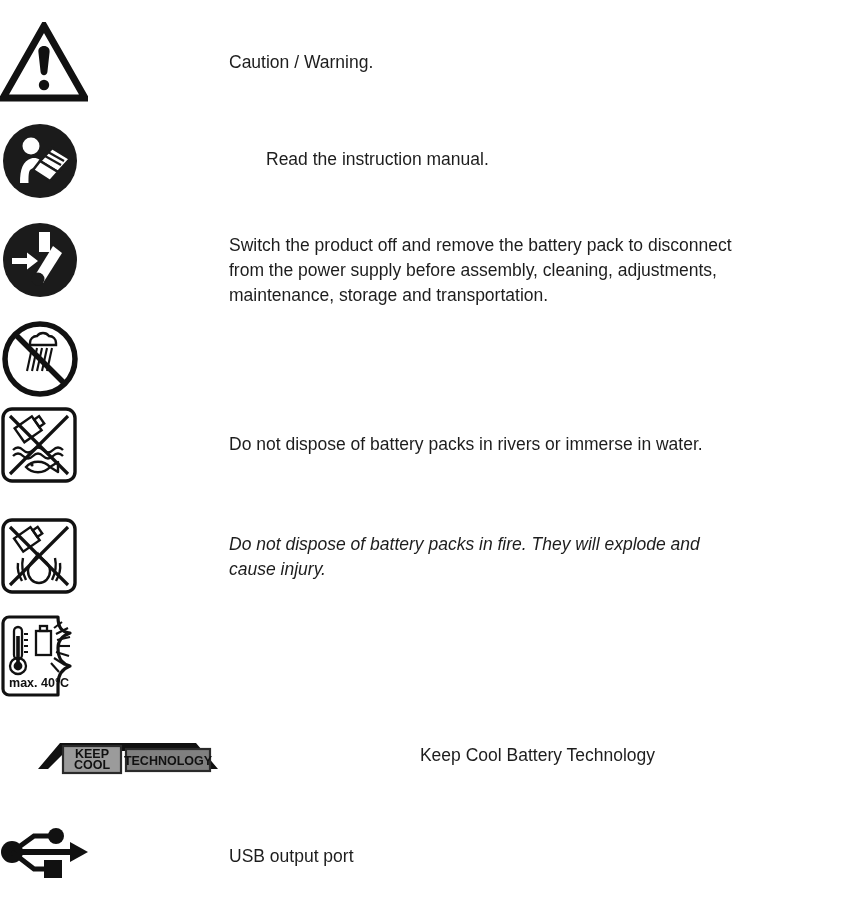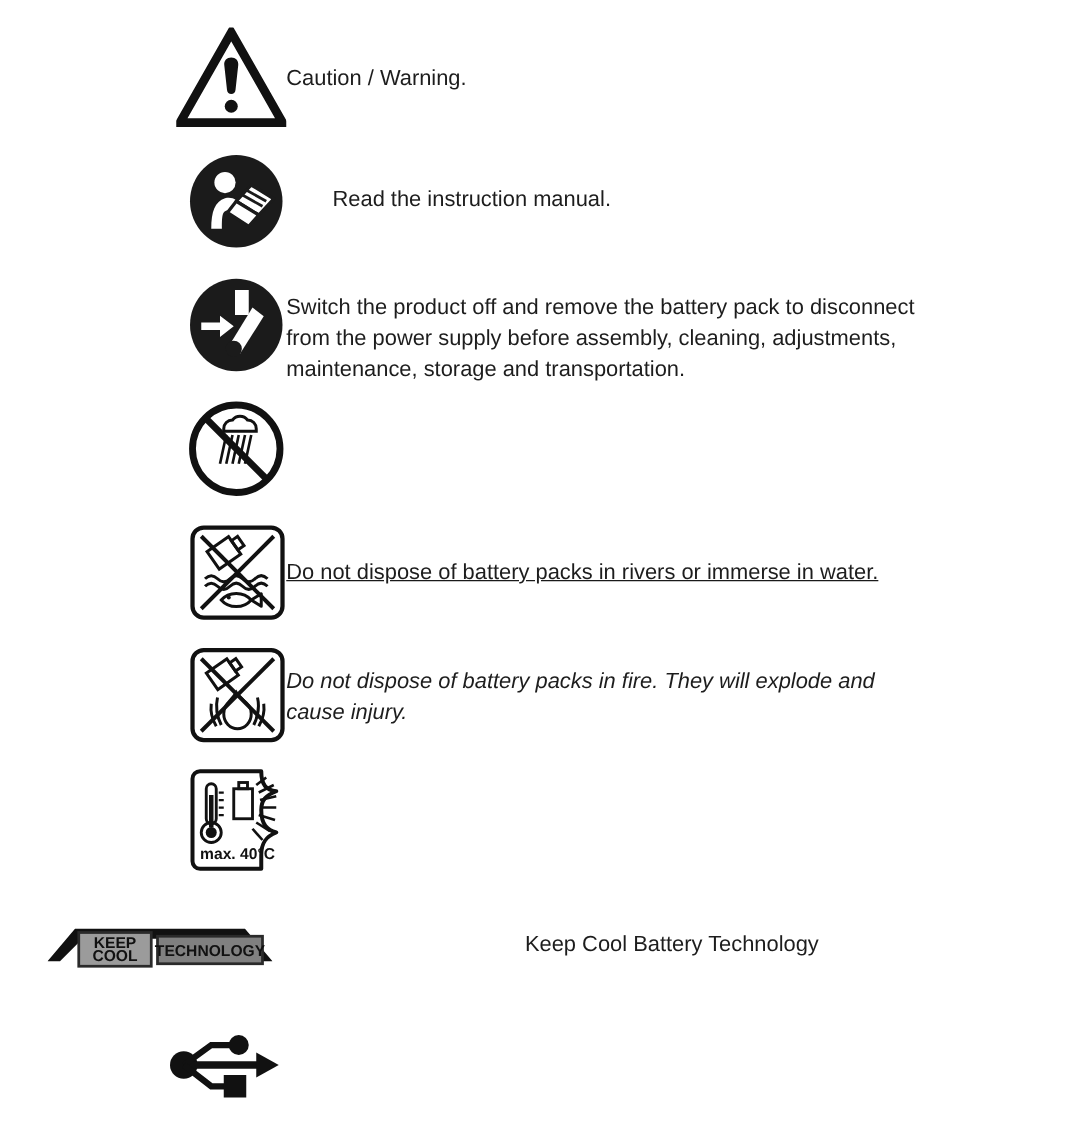--- a/index.html
+++ b/index.html
@@ -25,21 +25,21 @@
     position: absolute;
     left: 0;
     width: 862px;
     display: flex;
     align-items: flex-start;
   }
   .icon-cell {
     width: 229px;
     flex: 0 0 229px;
     display: flex;
-    justify-content: flex-end;
+    justify-content: flex-start;
     align-items: flex-start;
   }
   .icon-cell.wide {
     justify-content: flex-start;
     padding-left: 38px;
     box-sizing: border-box;
   }
   .text-cell {
     flex: 1 1 auto;
     font-size: 17.5px;
@@ -112,21 +112,21 @@
           <path d="M37 29 L32 52" stroke="#111" stroke-width="2.1"></path>
           <path d="M42 29 L37 52" stroke="#111" stroke-width="2.1"></path>
           <path d="M47 29 L42 52" stroke="#111" stroke-width="2.1"></path>
           <path d="M52 29 L47 52" stroke="#111" stroke-width="2.1"></path>
           <path d="M15.5 15.5 L64.5 64.5" stroke="#111" stroke-width="5.5"></path>
         </svg>
       </span>
     </div>
   </div>
 
-  <div class="legend-row" style="top:419px;text-decoration:underline;">
+  <div class="legend-row" style="top:406px;">
     <div class="icon-cell">
       <span>
         <svg width="78" height="78" viewBox="0 0 78 78">
           <rect x="3" y="3" width="72" height="72" rx="9" ry="9" fill="none" stroke="#111" stroke-width="3.4"></rect>
           <g transform="rotate(-35 28 24)">
             <rect x="18" y="15" width="21" height="17" fill="none" stroke="#111" stroke-width="2.4"></rect>
             <rect x="39" y="19" width="6" height="9" fill="none" stroke="#111" stroke-width="2.4"></rect>
           </g>
           <path d="M13 44 q5 -5 10 0 q5 5 10 0 q5 -5 10 0 q5 5 10 0 q5 -5 10 0" fill="none" stroke="#111" stroke-width="2.4"></path>
           <path d="M13 50 q5 -5 10 0 q5 5 10 0 q5 -5 10 0 q5 5 10 0 q5 -5 10 0" fill="none" stroke="#111" stroke-width="2.4"></path>
@@ -214,15 +214,16 @@
           <circle cx="12" cy="26" r="11" fill="#111"></circle>
           <path d="M12 26 L78 26" stroke="#111" stroke-width="6"></path>
           <path d="M70 16 L88 26 L70 36 Z" fill="#111"></path>
           <path d="M12 26 L34 10 L55 10" stroke="#111" stroke-width="5" fill="none"></path>
           <circle cx="56" cy="10" r="8" fill="#111"></circle>
           <path d="M12 26 L34 43 L47 43" stroke="#111" stroke-width="5" fill="none"></path>
           <rect x="44" y="34" width="18" height="18" fill="#111"></rect>
         </svg>
       </span>
     </div>
+    <div class="text-cell" style="padding-top:18px;">USB output port</div>
   </div>
 
 </div>
 
 </body></html>

